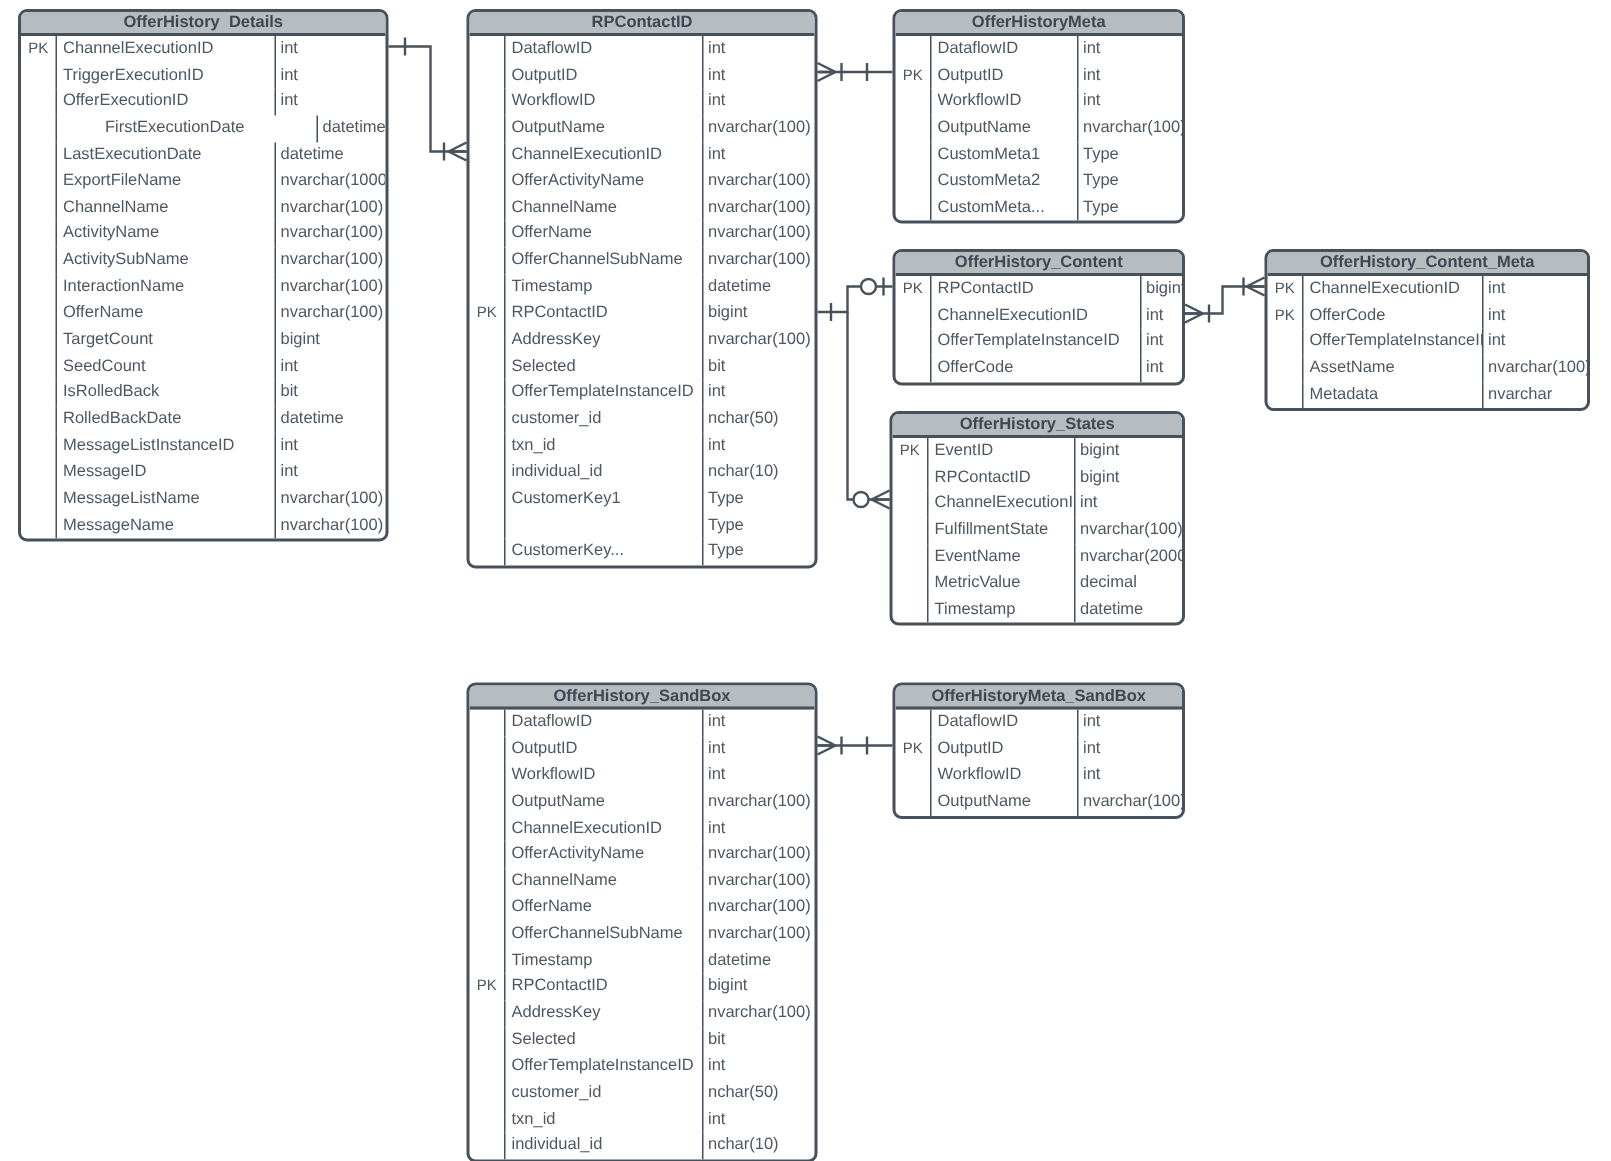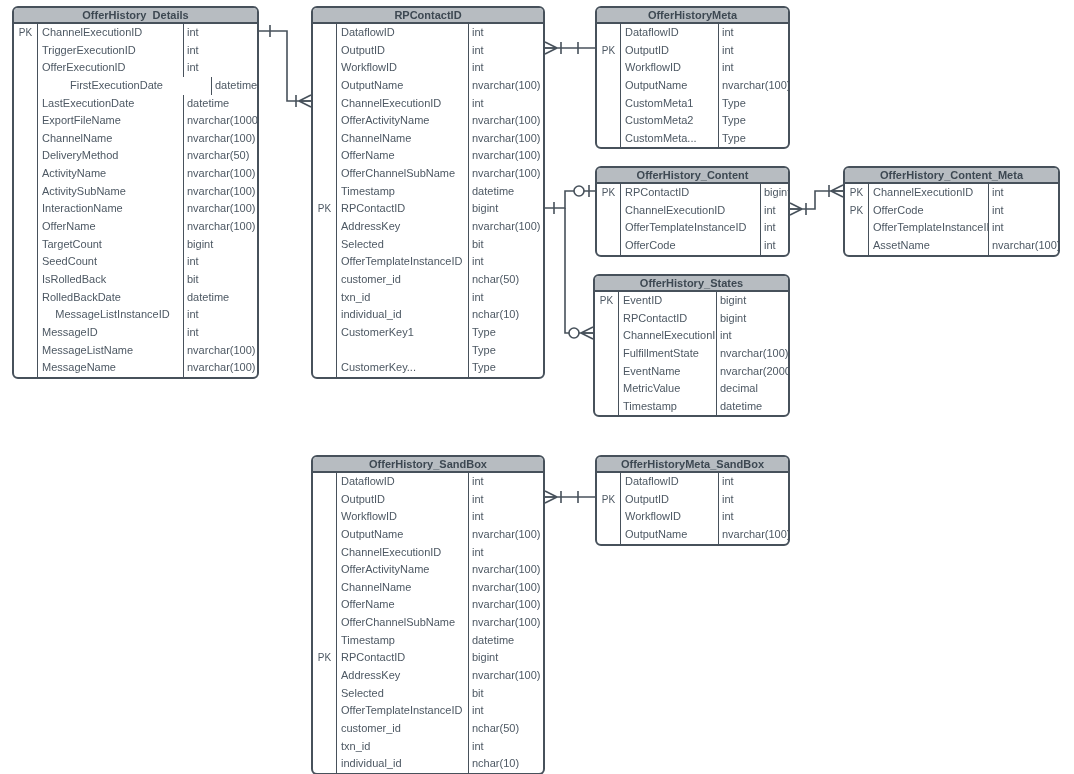--- a/index.html
+++ b/index.html
@@ -97,25 +97,20 @@
           <span class="er-name" style="width: 145px;">ExportFileName</span>
           <span class="er-type">nvarchar(1000)</span>
         </div>
         <div class="er-row">
           <span class="er-pk" style="width: 24px;"></span>
           <span class="er-name" style="width: 145px;">ChannelName</span>
           <span class="er-type">nvarchar(100)</span>
         </div>
         <div class="er-row">
           <span class="er-pk" style="width: 24px;"></span>
-          <span class="er-name" style="width: 145px;">DeliveryMethod</span>
-          <span class="er-type">nvarchar(50)</span>
-        </div>
-        <div class="er-row">
-          <span class="er-pk" style="width: 24px;"></span>
           <span class="er-name" style="width: 145px;">ActivityName</span>
           <span class="er-type">nvarchar(100)</span>
         </div>
         <div class="er-row">
           <span class="er-pk" style="width: 24px;"></span>
           <span class="er-name" style="width: 145px;">ActivitySubName</span>
           <span class="er-type">nvarchar(100)</span>
         </div>
         <div class="er-row">
           <span class="er-pk" style="width: 24px;"></span>
@@ -142,21 +137,21 @@
           <span class="er-name" style="width: 145px;">IsRolledBack</span>
           <span class="er-type">bit</span>
         </div>
         <div class="er-row">
           <span class="er-pk" style="width: 24px;"></span>
           <span class="er-name" style="width: 145px;">RolledBackDate</span>
           <span class="er-type">datetime</span>
         </div>
         <div class="er-row">
           <span class="er-pk" style="width: 24px;"></span>
-          <span class="er-name" style="width: 145px; text-align: center;">MessageListInstanceID</span>
+          <span class="er-name" style="width: 145px;">MessageListInstanceID</span>
           <span class="er-type">int</span>
         </div>
         <div class="er-row">
           <span class="er-pk" style="width: 24px;"></span>
           <span class="er-name" style="width: 145px;">MessageID</span>
           <span class="er-type">int</span>
         </div>
         <div class="er-row">
           <span class="er-pk" style="width: 24px;"></span>
           <span class="er-name" style="width: 145px;">MessageListName</span>
@@ -346,20 +341,25 @@
         </div>
         <div class="er-row">
           <span class="er-pk" style="width: 24px;"></span>
           <span class="er-name" style="width: 119px;">OfferTemplateInstanceID</span>
           <span class="er-type">int</span>
         </div>
         <div class="er-row">
           <span class="er-pk" style="width: 24px;"></span>
           <span class="er-name" style="width: 119px;">AssetName</span>
           <span class="er-type">nvarchar(100)</span>
+        </div>
+        <div class="er-row">
+          <span class="er-pk" style="width: 24px;"></span>
+          <span class="er-name" style="width: 119px;">Metadata</span>
+          <span class="er-type">nvarchar</span>
         </div>
       </div>
       <div class="er-table" style="left: 593px; top: 274px; width: 197px;">
         <div class="er-header">OfferHistory_States</div>
         <div class="er-row">
           <span class="er-pk" style="width: 24px;">PK</span>
           <span class="er-name" style="width: 97px;">EventID</span>
           <span class="er-type">bigint</span>
         </div>
         <div class="er-row">

